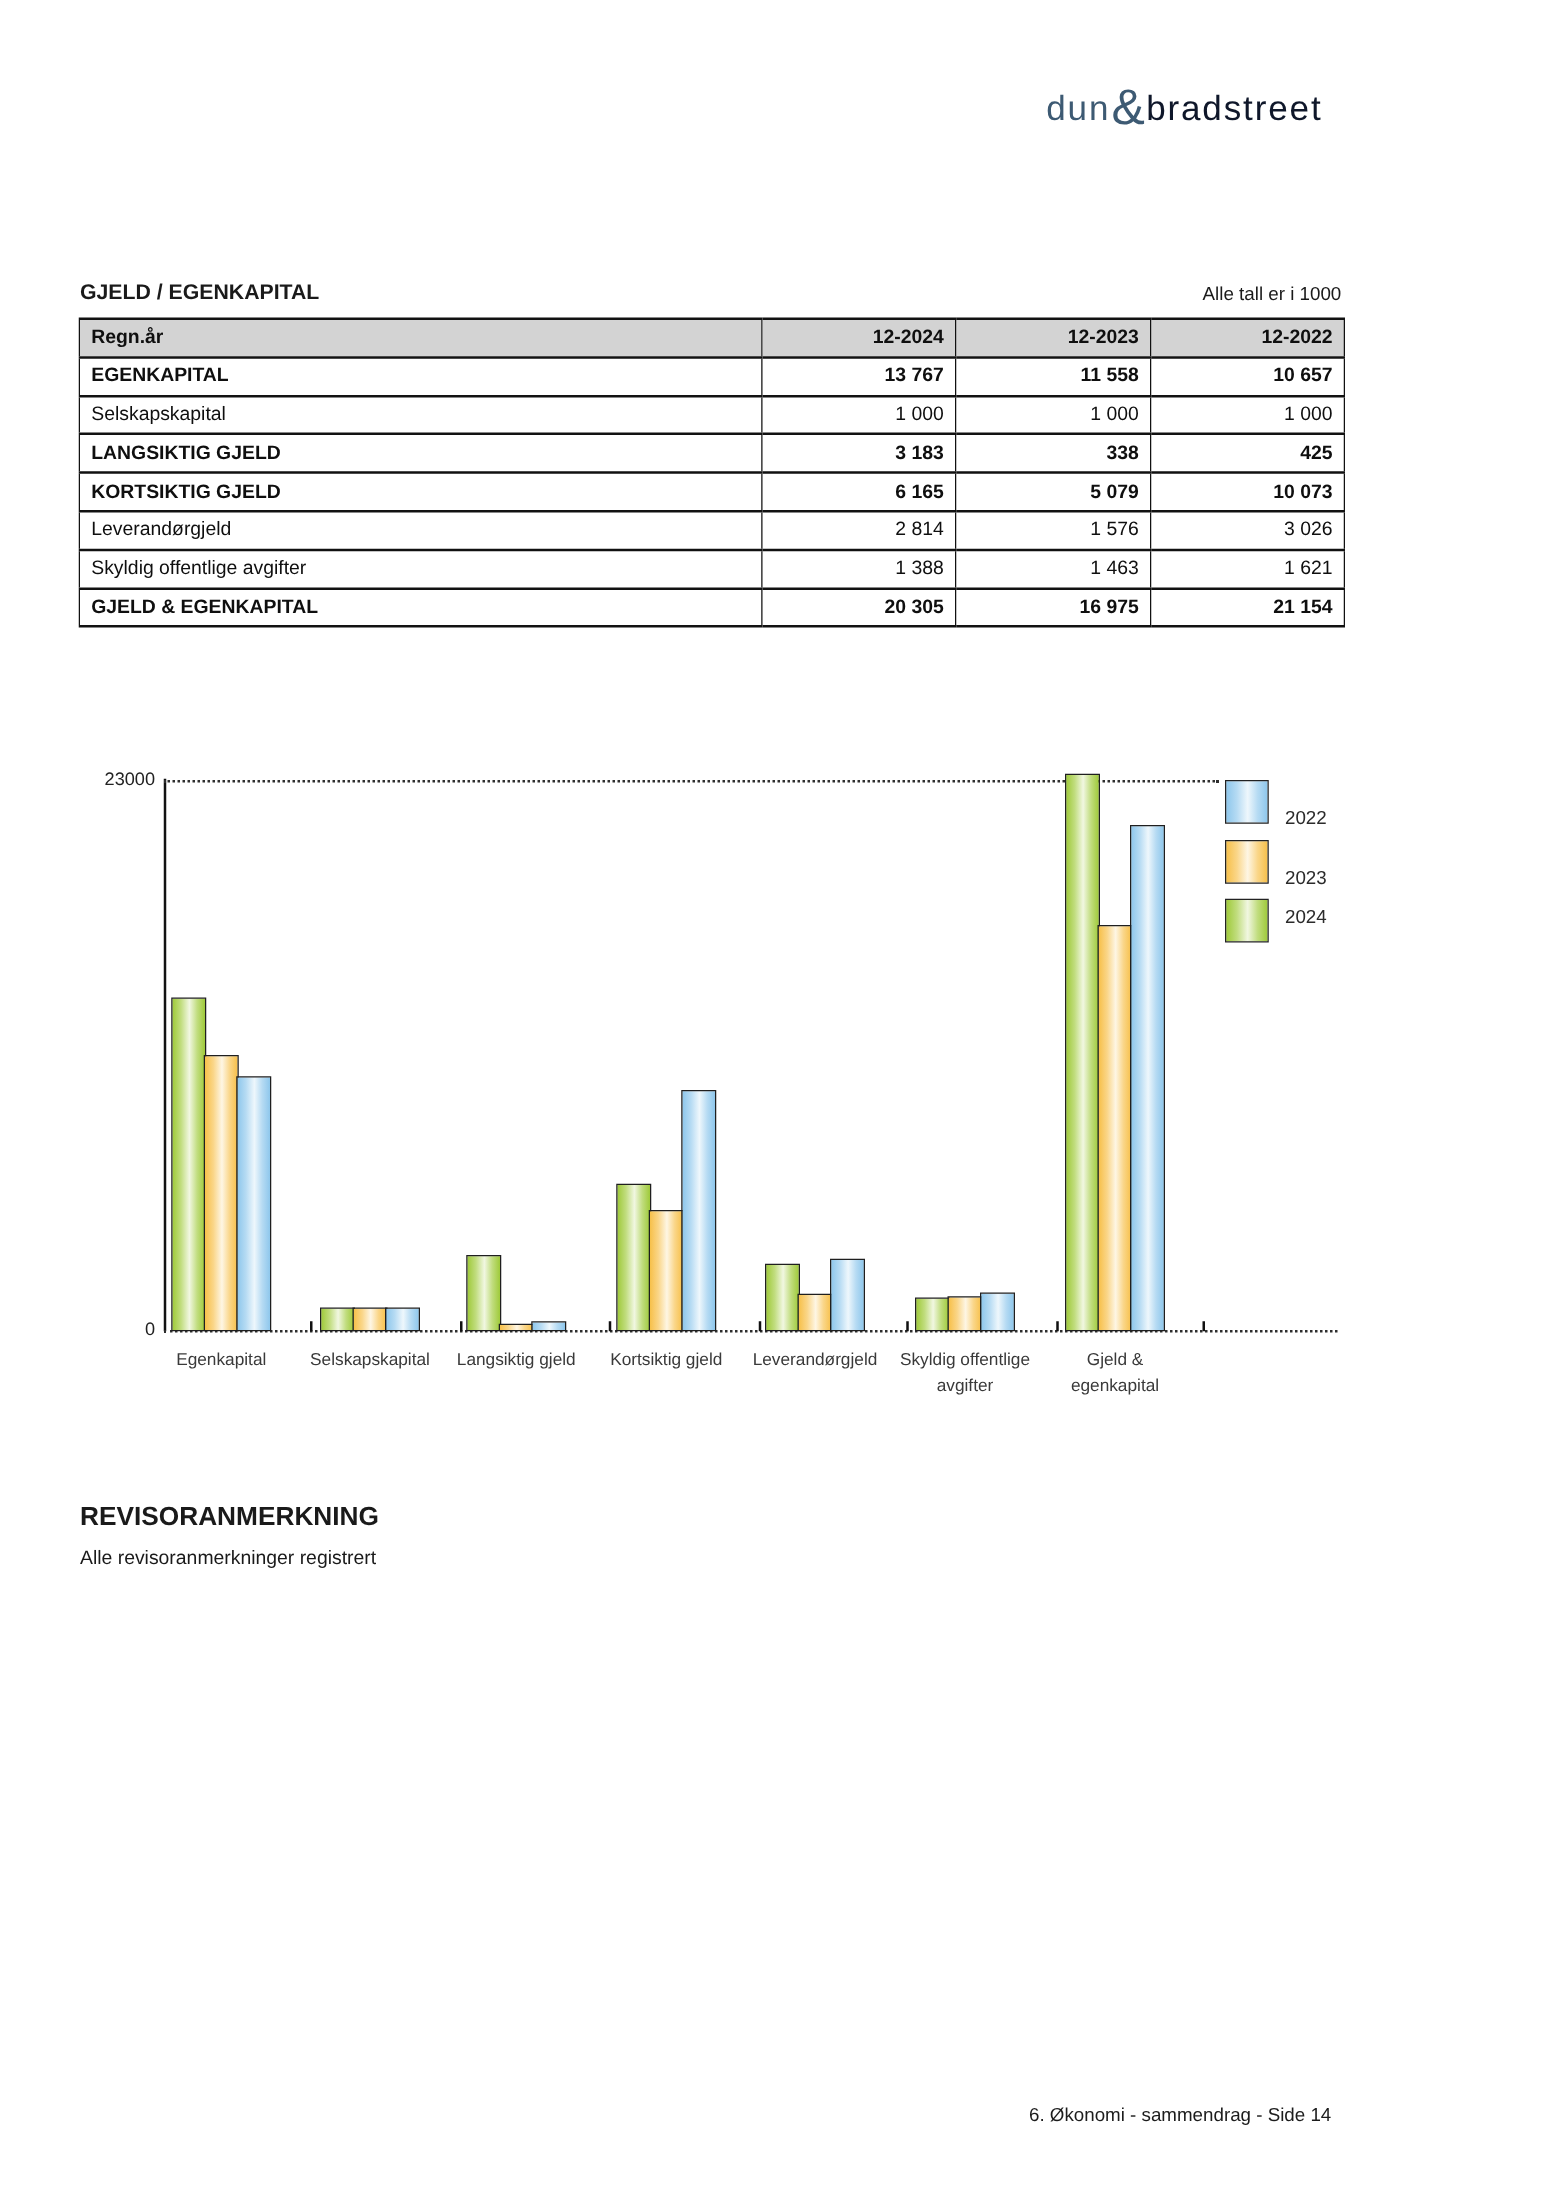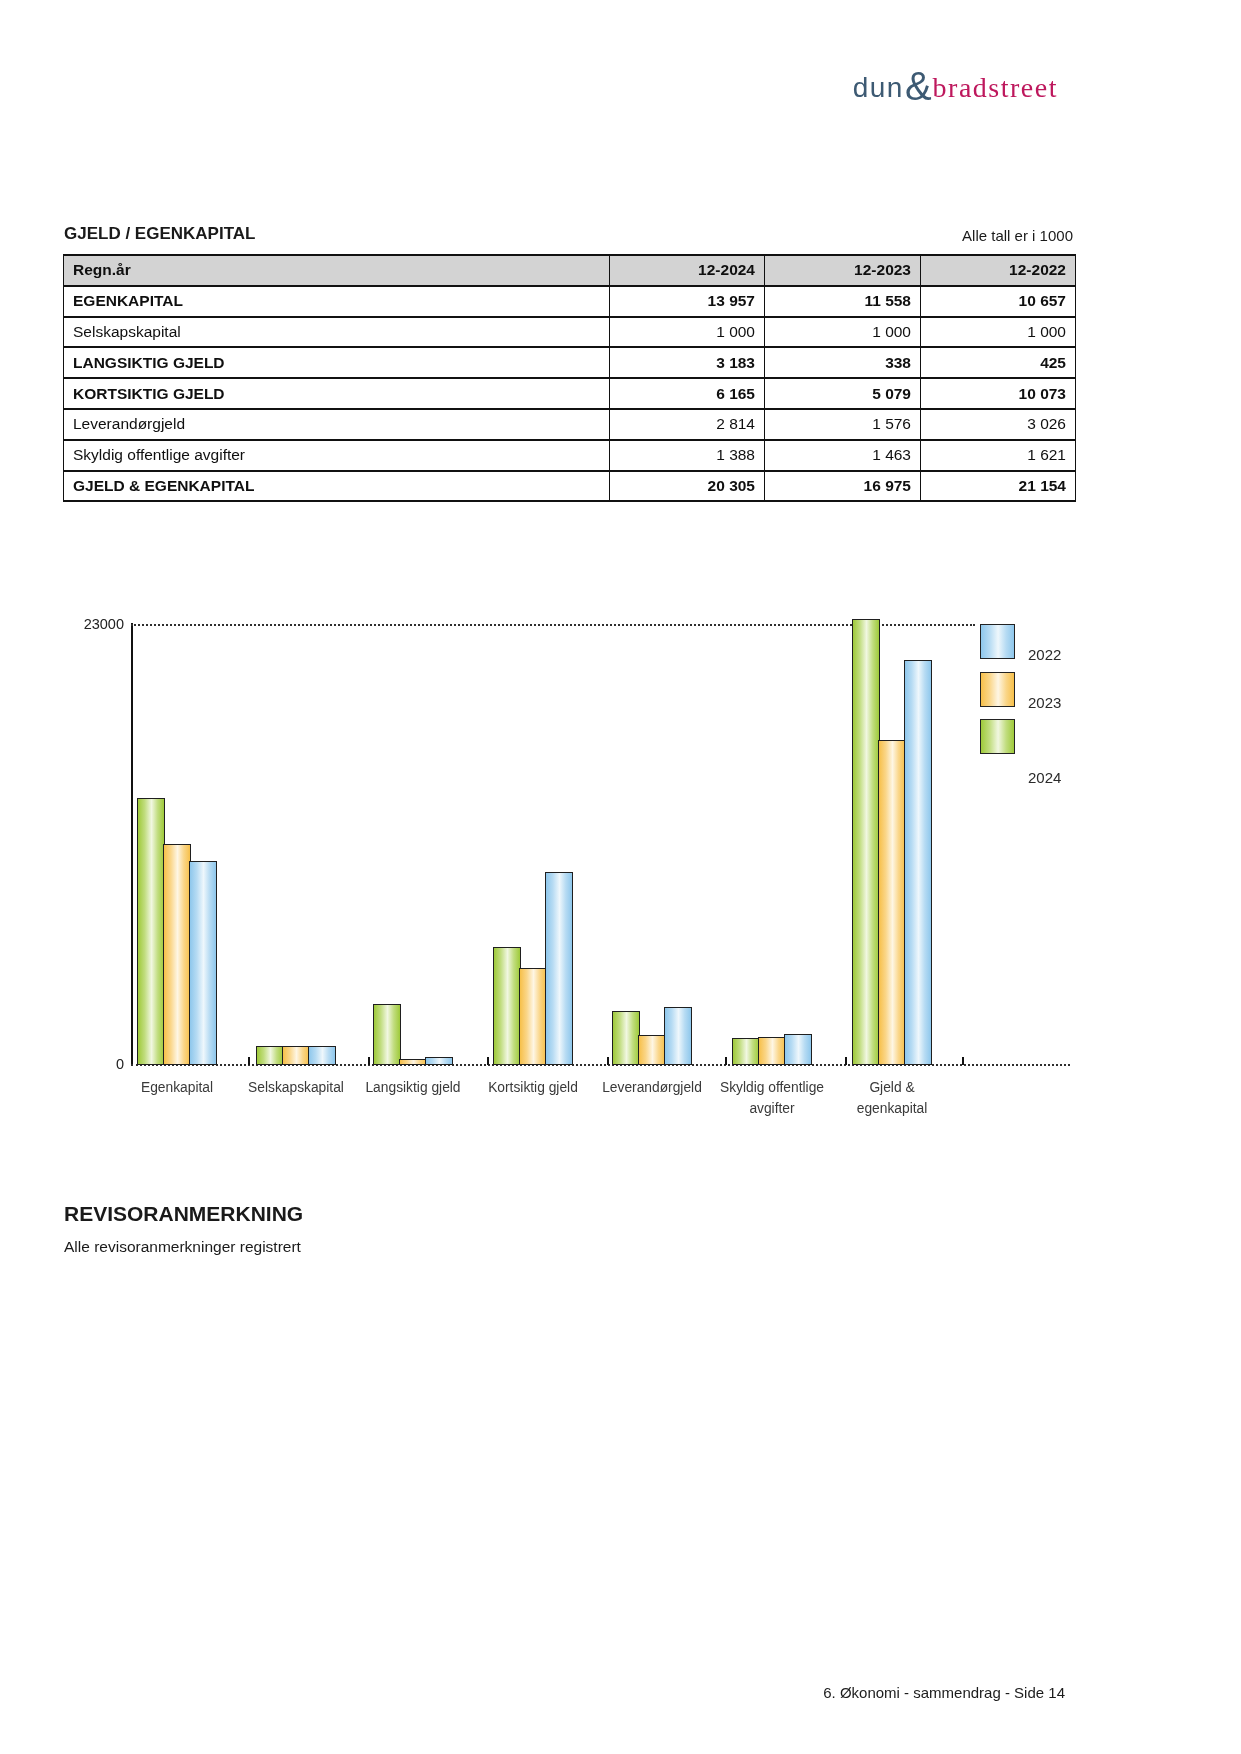--- a/index.html
+++ b/index.html
@@ -4,21 +4,21 @@
 <style>
   html,body{margin:0;padding:0;background:#fff;}
   .page{
     position:relative;width:1241px;height:1754px;background:#fff;overflow:hidden;
     font-family:"Liberation Sans",sans-serif;color:#111;
   }
   
   .logo{position:absolute;top:61px;right:183px;display:flex;align-items:baseline;}
   .logo-dun{font-size:28px;letter-spacing:1.5px;color:#3d5a73;}
   .logo-amp{font-size:40px;color:#3d5a73;margin:0 1px;position:relative;top:3px;font-weight:400;}
-  .logo-brad{font-size:28px;letter-spacing:1.5px;color:#be185d;font-family:Liberation Serif, serif;}
+  .logo-brad{font-size:28px;letter-spacing:1.5px;color:#0f172a;}
   
   .sec-title{position:absolute;left:64px;top:224px;font-size:17px;font-weight:bold;color:#1a1a1a;}
   .sec-note{position:absolute;right:168px;top:227px;font-size:15px;color:#1a1a1a;}
   
   .fin-table{position:absolute;left:63px;top:254px;width:1012px;border-collapse:collapse;
     table-layout:fixed;font-size:15.5px;color:#0f0f0f;}
   .fin-table th,.fin-table td{
     border-left:1px solid #111;border-right:1px solid #111;
     border-top:2px solid #111;border-bottom:2px solid #111;
     height:28.8px;padding:0 9px;white-space:nowrap;overflow:hidden;}
@@ -66,21 +66,21 @@
         <tr>
           <th>Regn.år</th>
           <th>12-2024</th>
           <th>12-2023</th>
           <th>12-2022</th>
         </tr>
       </thead>
     <tbody>
         <tr class="bold-row">
           <td>EGENKAPITAL</td>
-          <td class="num">13 957</td>
+          <td class="num">13 767</td>
           <td class="num">11 558</td>
           <td class="num">10 657</td>
         </tr>
         <tr>
           <td>Selskapskapital</td>
           <td class="num">1 000</td>
           <td class="num">1 000</td>
           <td class="num">1 000</td>
         </tr>
         <tr class="bold-row">
@@ -162,14 +162,14 @@
     <div class="chart-el bar" style="left: 852px; top: 619px; width: 28px; height: 446px; background: linear-gradient(90deg, rgb(159, 202, 58) 0%, rgb(193, 221, 127) 26%, rgb(241, 247, 225) 52%, rgb(193, 221, 127) 76%, rgb(159, 202, 58) 100%);"></div>
     <div class="chart-el bar" style="left: 878px; top: 740px; width: 28px; height: 325px; background: linear-gradient(90deg, rgb(247, 192, 74) 0%, rgb(250, 214, 137) 26%, rgb(254, 246, 228) 52%, rgb(250, 214, 137) 76%, rgb(247, 192, 74) 100%);"></div>
     <div class="chart-el bar" style="left: 904px; top: 660px; width: 28px; height: 405px; background: linear-gradient(90deg, rgb(142, 199, 236) 0%, rgb(182, 219, 243) 26%, rgb(238, 247, 252) 52%, rgb(182, 219, 243) 76%, rgb(142, 199, 236) 100%);"></div>
     <div class="chart-el cat-label" style="left: 810px; top: 1077px; width: 164px;">Gjeld &amp;
 egenkapital</div>
     <div class="chart-el legend-box" style="left: 980px; top: 624px; background: linear-gradient(90deg, rgb(142, 199, 236) 0%, rgb(182, 219, 243) 26%, rgb(238, 247, 252) 52%, rgb(182, 219, 243) 76%, rgb(142, 199, 236) 100%);"></div>
     <div class="chart-el legend-label" style="left: 1028px; top: 633px;">2022</div>
     <div class="chart-el legend-box" style="left: 980px; top: 671.5px; background: linear-gradient(90deg, rgb(247, 192, 74) 0%, rgb(250, 214, 137) 26%, rgb(254, 246, 228) 52%, rgb(250, 214, 137) 76%, rgb(247, 192, 74) 100%);"></div>
     <div class="chart-el legend-label" style="left: 1028px; top: 680.5px;">2023</div>
     <div class="chart-el legend-box" style="left: 980px; top: 719px; background: linear-gradient(90deg, rgb(159, 202, 58) 0%, rgb(193, 221, 127) 26%, rgb(241, 247, 225) 52%, rgb(193, 221, 127) 76%, rgb(159, 202, 58) 100%);"></div>
-    <div class="chart-el legend-label" style="left: 1028px; top: 756px; text-align: right;">2024</div>
+    <div class="chart-el legend-label" style="left: 1028px; top: 712px; text-align: right;">2024</div>
   </div>
 
 </body></html>

